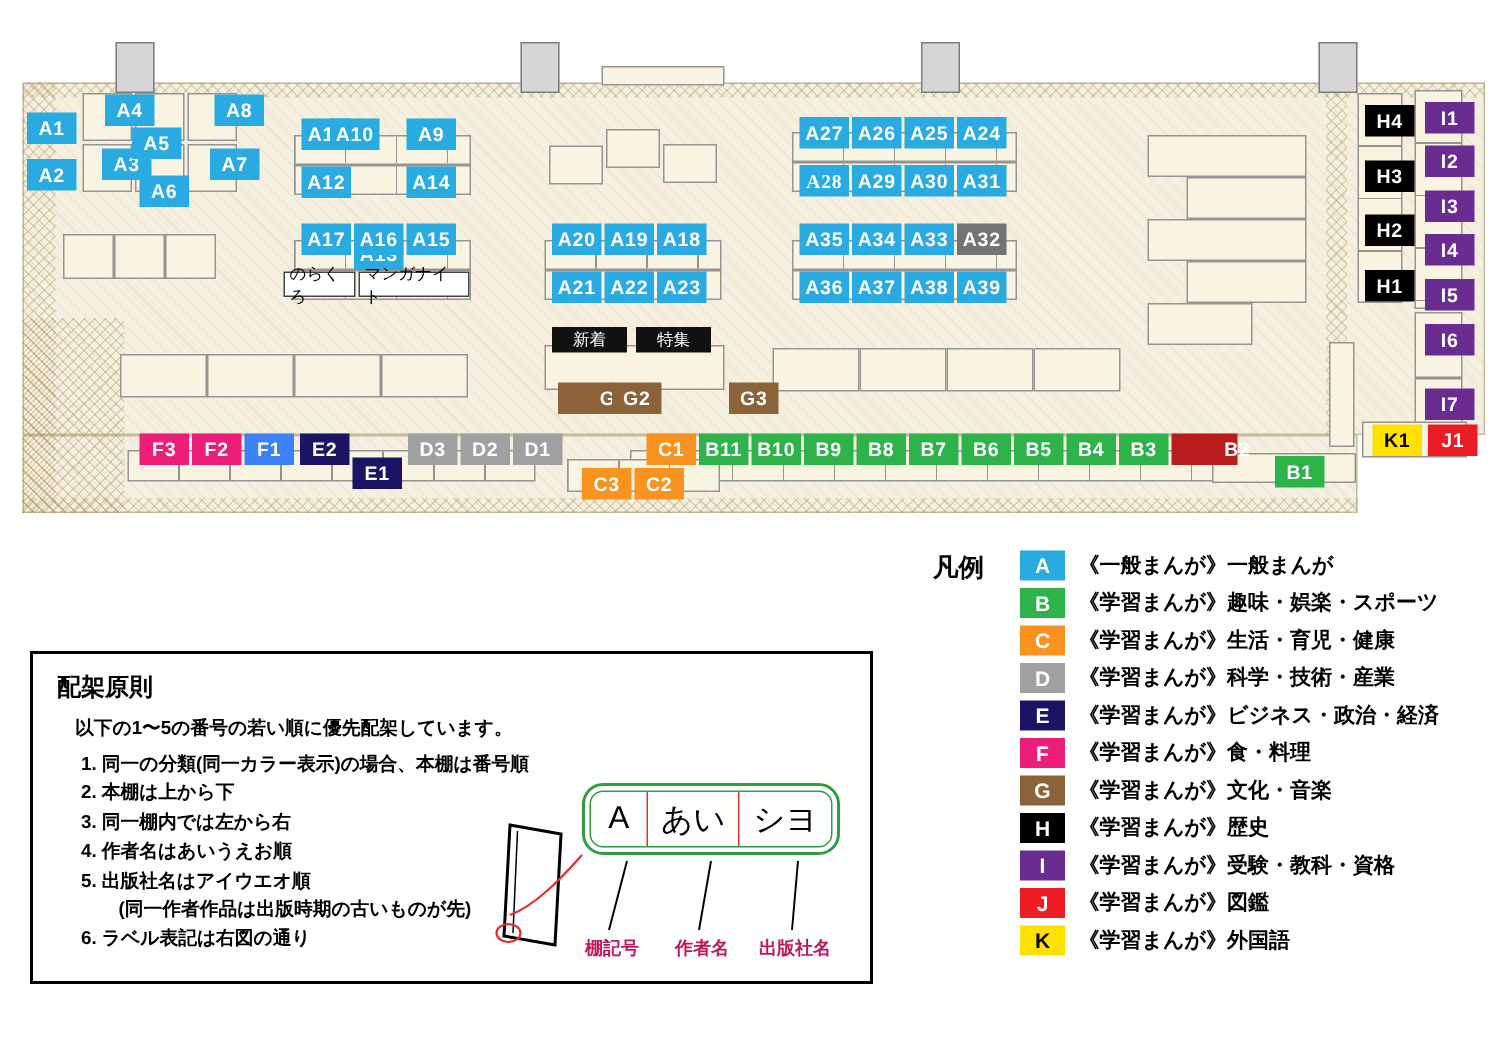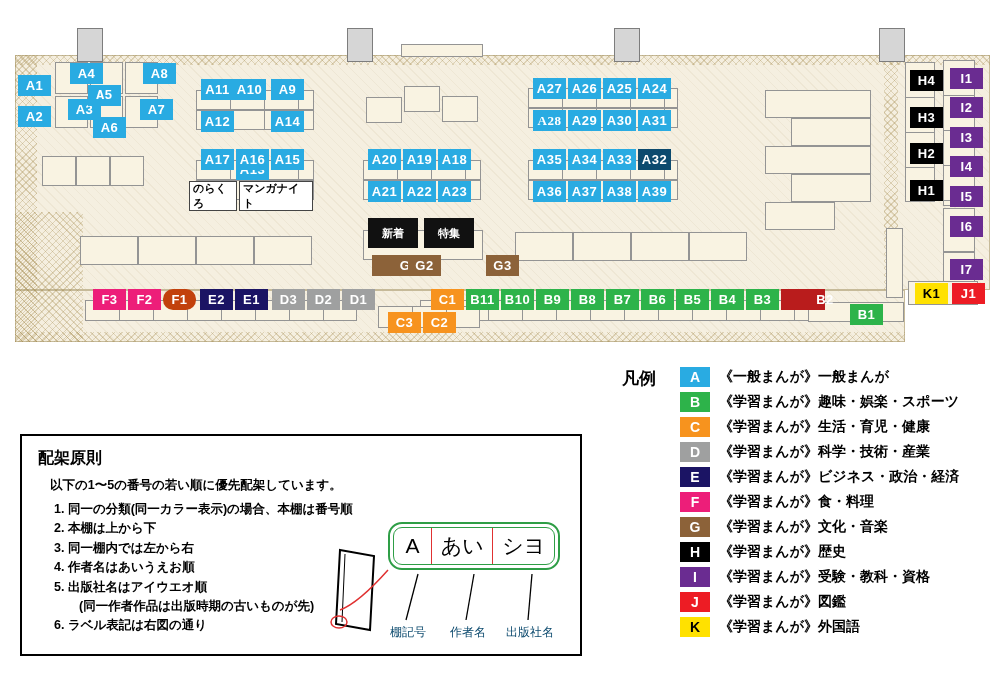--- a/index.html
+++ b/index.html
@@ -14,22 +14,22 @@
   .hatch{position:absolute;pointer-events:none;
     background-image:repeating-linear-gradient(45deg,rgba(165,140,80,.30) 0 1px,transparent 1px 5px),
                      repeating-linear-gradient(-45deg,rgba(165,140,80,.30) 0 1px,transparent 1px 5px)}
   .pillar{position:absolute;background:#d6d6d6;border:1px solid #7d7d7d}
   .shelf{position:absolute;background:#f9f3e2;border:1px solid #949494}
   .shelf.cells{background-image:repeating-linear-gradient(90deg,transparent 0 33px,#949494 33px 34px)}
   .shelf.vcells{background-image:repeating-linear-gradient(180deg,transparent 0 34px,#949494 34px 35px)}
   .badge{position:absolute;width:33px;height:21px;display:flex;align-items:center;justify-content:center;
     color:#fff;font-weight:bold;font-size:13px;letter-spacing:.5px}
   .badge.dark{color:#000}
-  .slabel{position:absolute;height:30px;display:flex;align-items:center;justify-content:center;
-    font-size:11px;font-weight:bold;padding:0 3px}
+  .slabel{position:absolute;height:17px;display:flex;align-items:center;justify-content:center;
+    font-size:11px;font-weight:normal;padding:0 3px}
   .slabel.white{background:#fff;border:1px solid #444;color:#000}
   .slabel.black{background:#111;color:#fff}
 
   
   .legend{position:absolute;left:622px;top:366px;display:flex;align-items:flex-start}
   .legend-title{font-size:17px;font-weight:bold;width:58px;padding-top:1px}
   .legend-rows{display:flex;flex-direction:column;gap:4px}
   .legend-row{display:flex;align-items:center;height:21px}
   .legend-badge{width:30px;height:20px;margin-right:9px;display:flex;align-items:center;justify-content:center;
     color:#fff;font-weight:bold;font-size:14px;flex:0 0 30px}
@@ -44,21 +44,21 @@
 
   
   .label-diagram{position:absolute;right:12px;top:82px;width:250px;height:135px}
   .spine-box{position:absolute;left:70px;top:4px;width:172px;height:48px;
     border:2px solid #2e9e46;border-radius:14px;padding:3px;background:#fff}
   .spine-inner{width:100%;height:100%;border:1.5px solid #2e9e46;border-radius:9px;display:flex;overflow:hidden}
   .spine-seg{flex:1.15;display:flex;align-items:center;justify-content:center;font-size:21px;color:#000;
     border-right:1.5px solid #e03131}
   .spine-seg:first-child{flex:.7}
   .spine-seg:last-child{border-right:none}
-  .caption{position:absolute;top:106px;font-size:12px;font-weight:normal;color:#0c4a6e;white-space:nowrap}
+  .caption{position:absolute;top:106px;font-size:12px;font-weight:bold;color:#be185d;white-space:nowrap}
   .arrows,.book-icon{position:absolute;pointer-events:none}
   .arrows{left:0;top:0}
   .book-icon{left:6px;top:26px}
 </style>
 </head>
 <body>
 
 <div id="page">
 
   <div id="floorplan">
@@ -117,26 +117,26 @@
       <div class="shelf vcells" style="left: 905px; top: 62px; width: 30px; height: 140px;"></div>
       <div class="shelf vcells" style="left: 943px; top: 60px; width: 32px; height: 146px;"></div>
       <div class="shelf" style="left: 943px; top: 208px; width: 32px; height: 44px;"></div>
       <div class="shelf" style="left: 943px; top: 252px; width: 32px; height: 36px;"></div>
       <div class="shelf" style="left: 908px; top: 281px; width: 70px; height: 24px;"></div>
       <div class="shelf" style="left: 886px; top: 228px; width: 17px; height: 70px;"></div>
       <div class="badge" style="left: 18px; top: 75px; background: rgb(41, 171, 226);">A1</div>
       <div class="badge" style="left: 18px; top: 106px; background: rgb(41, 171, 226);">A2</div>
       <div class="badge" style="left: 68px; top: 99px; background: rgb(41, 171, 226);">A3</div>
       <div class="badge" style="left: 70px; top: 63px; background: rgb(41, 171, 226);">A4</div>
-      <div class="badge" style="left: 88px; top: 85px; background: rgb(41, 171, 226); font-family: Liberation Mono, monospace;">A5</div>
+      <div class="badge" style="left: 88px; top: 85px; background: rgb(41, 171, 226);">A5</div>
       <div class="badge" style="left: 93px; top: 117px; background: rgb(41, 171, 226);">A6</div>
       <div class="badge" style="left: 140px; top: 99px; background: rgb(41, 171, 226);">A7</div>
       <div class="badge" style="left: 143px; top: 63px; background: rgb(41, 171, 226);">A8</div>
       <div class="badge" style="left: 201px; top: 79px; background: rgb(41, 171, 226);">A11</div>
-      <div class="badge" style="left: 233px; top: 79px; background: rgb(41, 171, 226);">A10</div>
+      <div class="badge" style="left: 220px; top: 79px; background: rgb(41, 171, 226);">A10</div>
       <div class="badge" style="left: 271px; top: 79px; background: rgb(41, 171, 226);">A9</div>
       <div class="badge" style="left: 201px; top: 111px; background: rgb(41, 171, 226);">A12</div>
       <div class="badge" style="left: 236px; top: 111px; background: rgb(41, 171, 226); margin-top: 48px;">A13</div>
       <div class="badge" style="left: 271px; top: 111px; background: rgb(41, 171, 226);">A14</div>
       <div class="badge" style="left: 201px; top: 149px; background: rgb(41, 171, 226);">A17</div>
       <div class="badge" style="left: 236px; top: 149px; background: rgb(41, 171, 226);">A16</div>
       <div class="badge" style="left: 271px; top: 149px; background: rgb(41, 171, 226);">A15</div>
       <div class="badge" style="left: 368px; top: 149px; background: rgb(41, 171, 226);">A20</div>
       <div class="badge" style="left: 403px; top: 149px; background: rgb(41, 171, 226);">A19</div>
       <div class="badge" style="left: 438px; top: 149px; background: rgb(41, 171, 226);">A18</div>
@@ -147,33 +147,33 @@
       <div class="badge" style="left: 568px; top: 78px; background: rgb(41, 171, 226);">A26</div>
       <div class="badge" style="left: 603px; top: 78px; background: rgb(41, 171, 226);">A25</div>
       <div class="badge" style="left: 638px; top: 78px; background: rgb(41, 171, 226);">A24</div>
       <div class="badge" style="left: 533px; top: 110px; background: rgb(41, 171, 226); font-family: Liberation Serif, serif;">A28</div>
       <div class="badge" style="left: 568px; top: 110px; background: rgb(41, 171, 226);">A29</div>
       <div class="badge" style="left: 603px; top: 110px; background: rgb(41, 171, 226);">A30</div>
       <div class="badge" style="left: 638px; top: 110px; background: rgb(41, 171, 226);">A31</div>
       <div class="badge" style="left: 533px; top: 149px; background: rgb(41, 171, 226);">A35</div>
       <div class="badge" style="left: 568px; top: 149px; background: rgb(41, 171, 226);">A34</div>
       <div class="badge" style="left: 603px; top: 149px; background: rgb(41, 171, 226);">A33</div>
-      <div class="badge" style="left: 638px; top: 149px; background: #0c4a6e;">A32</div>
+      <div class="badge" style="left: 638px; top: 149px; background: #737373;">A32</div>
       <div class="badge" style="left: 533px; top: 181px; background: rgb(41, 171, 226);">A36</div>
       <div class="badge" style="left: 568px; top: 181px; background: rgb(41, 171, 226);">A37</div>
       <div class="badge" style="left: 603px; top: 181px; background: rgb(41, 171, 226);">A38</div>
       <div class="badge" style="left: 638px; top: 181px; background: rgb(41, 171, 226);">A39</div>
       <div class="badge" style="left: 372px; top: 255px; background: rgb(140, 98, 57); padding-left: 37px;">G1</div>
       <div class="badge" style="left: 408px; top: 255px; background: rgb(140, 98, 57);">G2</div>
       <div class="badge" style="left: 444px; top: 255px; background: rgb(140, 98, 57); margin-left: 42px;">G3</div>
       <div class="badge" style="left: 93px; top: 289px; background: rgb(237, 30, 121);">F3</div>
       <div class="badge" style="left: 128px; top: 289px; background: rgb(237, 30, 121);">F2</div>
-      <div class="badge" style="left: 163px; top: 289px; background: #c2410c; border-radius: 10px;">F1</div>
+      <div class="badge" style="left: 163px; top: 289px; background: #3b82f6;">F1</div>
       <div class="badge" style="left: 200px; top: 289px; background: rgb(27, 20, 100);">E2</div>
-      <div class="badge" style="left: 235px; top: 289px; background: rgb(27, 20, 100);">E1</div>
+      <div class="badge" style="left: 235px; top: 305px; background: rgb(27, 20, 100);">E1</div>
       <div class="badge" style="left: 272px; top: 289px; background: rgb(159, 160, 160);">D3</div>
       <div class="badge" style="left: 307px; top: 289px; background: rgb(159, 160, 160);">D2</div>
       <div class="badge" style="left: 342px; top: 289px; background: rgb(159, 160, 160);">D1</div>
       <div class="badge" style="left: 431px; top: 289px; background: rgb(247, 147, 30);">C1</div>
       <div class="badge" style="left: 388px; top: 312px; background: rgb(247, 147, 30);">C3</div>
       <div class="badge" style="left: 423px; top: 312px; background: rgb(247, 147, 30);">C2</div>
       <div class="badge" style="left: 466px; top: 289px; background: rgb(45, 179, 74);">B11</div>
       <div class="badge" style="left: 501px; top: 289px; background: rgb(45, 179, 74);">B10</div>
       <div class="badge" style="left: 536px; top: 289px; background: rgb(45, 179, 74);">B9</div>
       <div class="badge" style="left: 571px; top: 289px; background: rgb(45, 179, 74);">B8</div>

